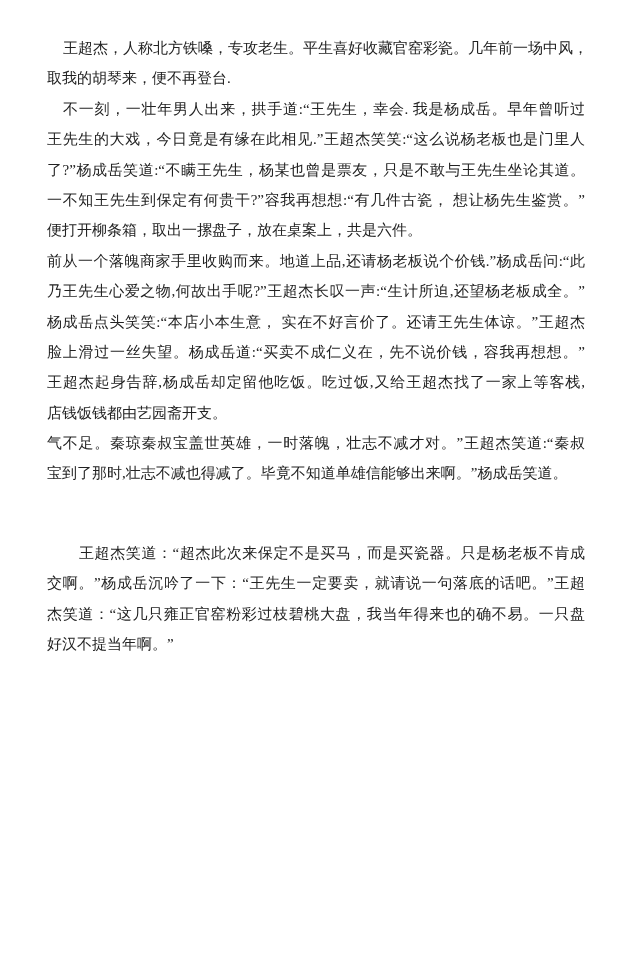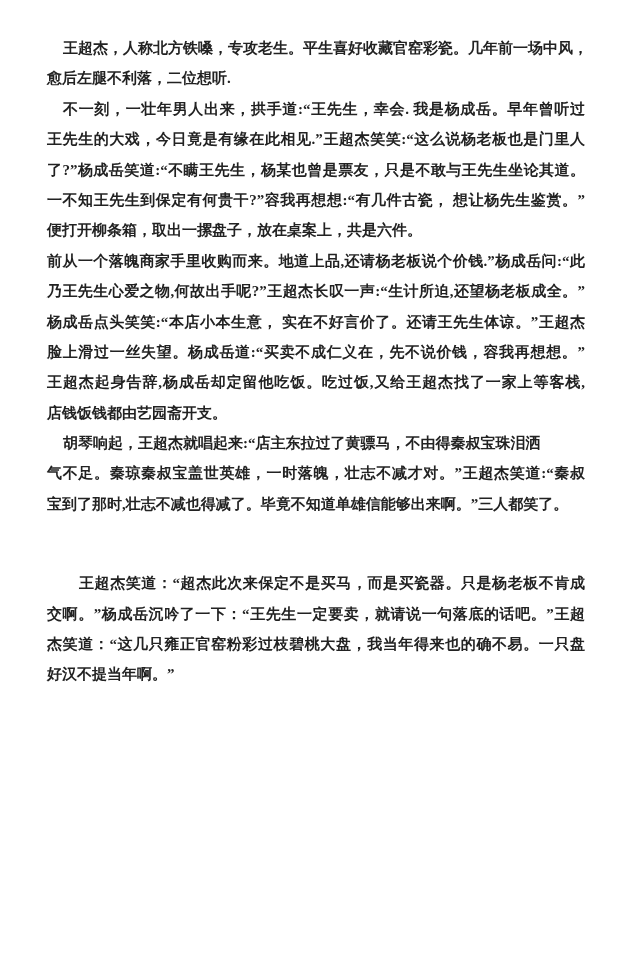--- a/index.html
+++ b/index.html
@@ -32,39 +32,38 @@
       line-height: 30.4px;
     }
     .para { margin: 0; padding: 0; }
     .para.last-para { margin-top: 49px; }
     .para.last-para .ln { line-height: 30.6px; }
     .ln {
       display: block;
       height: 30.4px;
       white-space: nowrap;
       text-align: left;
-      font-weight: bold;
     }
     .ln.j {
       text-align: justify;
       text-align-last: justify;
       text-justify: inter-character;
     }
     .ln.ind1 { padding-left: 16px; }
     .ln.ind2 { padding-left: 32px; }
   </style>
 </head>
 <body>
 
 <div class="page">
   <div class="text-block">
 
     <div class="para">
       <div class="ln j ind1">王超杰，人称北方铁嗓，专攻老生。平生喜好收藏官窑彩瓷。几年前一场中风，</div>
-      <div class="ln">愈后左腿不利落，二位想听.</div>
+      <div class="ln">取我的胡琴来，便不再登台.</div>
     </div>
 
     <div class="para">
       <div class="ln j ind1">不一刻，一壮年男人出来，拱手道:“王先生，幸会. 我是杨成岳。早年曾听过</div>
       <div class="ln j">王先生的大戏，今日竟是有缘在此相见.”王超杰笑笑:“这么说杨老板也是门里人</div>
       <div class="ln j">了?”杨成岳笑道:“不瞒王先生，杨某也曾是票友，只是不敢与王先生坐论其道。</div>
       <div class="ln j">一不知王先生到保定有何贵干?”容我再想想:“有几件古瓷， 想让杨先生鉴赏。”</div>
       <div class="ln">便打开柳条箱，取出一摞盘子，放在桌案上，共是六件。</div>
     </div>
 
@@ -72,23 +71,22 @@
       <div class="ln j">前从一个落魄商家手里收购而来。地道上品,还请杨老板说个价钱.”杨成岳问:“此</div>
       <div class="ln j">乃王先生心爱之物,何故出手呢?”王超杰长叹一声:“生计所迫,还望杨老板成全。”</div>
       <div class="ln j">杨成岳点头笑笑:“本店小本生意， 实在不好言价了。还请王先生体谅。”王超杰</div>
       <div class="ln j">脸上滑过一丝失望。杨成岳道:“买卖不成仁义在，先不说价钱，容我再想想。”</div>
       <div class="ln j">王超杰起身告辞,杨成岳却定留他吃饭。吃过饭,又给王超杰找了一家上等客栈,</div>
       <div class="ln">店钱饭钱都由艺园斋开支。</div>
     </div>
 
 
     <div class="para">
-      <div class="ln ind1">胡琴响起，王超杰就唱起来:“店主东拉过了黄骠马，不由得秦叔宝珠泪洒</div>
       <div class="ln j">气不足。秦琼秦叔宝盖世英雄，一时落魄，壮志不减才对。”王超杰笑道:“秦叔</div>
-      <div class="ln">宝到了那时,壮志不减也得减了。毕竟不知道单雄信能够出来啊。”三人都笑了。</div>
+      <div class="ln">宝到了那时,壮志不减也得减了。毕竟不知道单雄信能够出来啊。”杨成岳笑道。</div>
     </div>
 
     <div class="para last-para">
       <div class="ln j ind2">王超杰笑道：“超杰此次来保定不是买马，而是买瓷器。只是杨老板不肯成</div>
       <div class="ln j">交啊。”杨成岳沉吟了一下：“王先生一定要卖，就请说一句落底的话吧。”王超</div>
       <div class="ln j">杰笑道：“这几只雍正官窑粉彩过枝碧桃大盘，我当年得来也的确不易。一只盘</div>
       <div class="ln">好汉不提当年啊。”</div>
     </div>
 
   </div>

